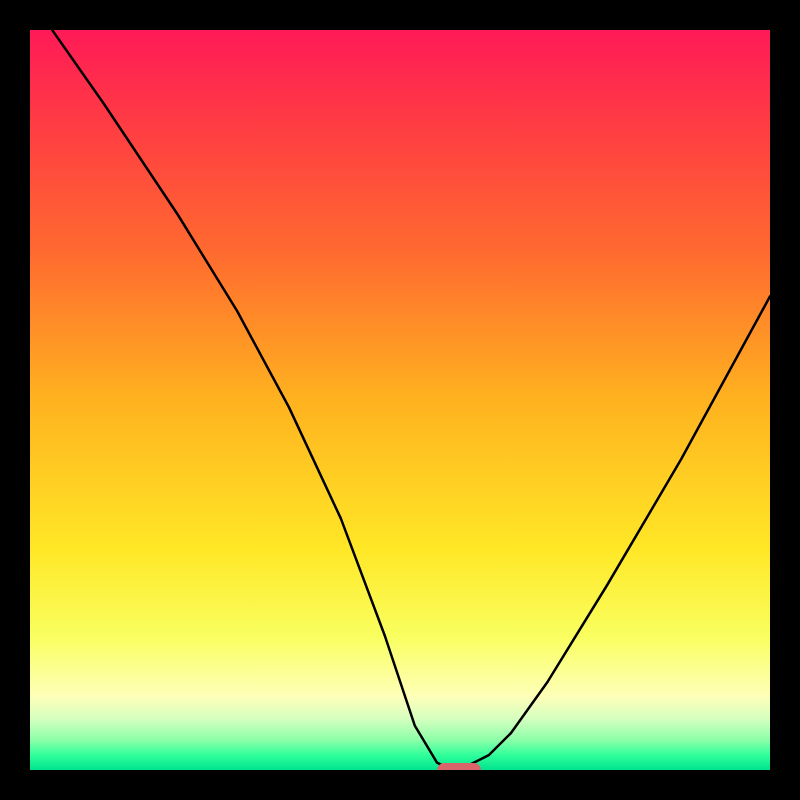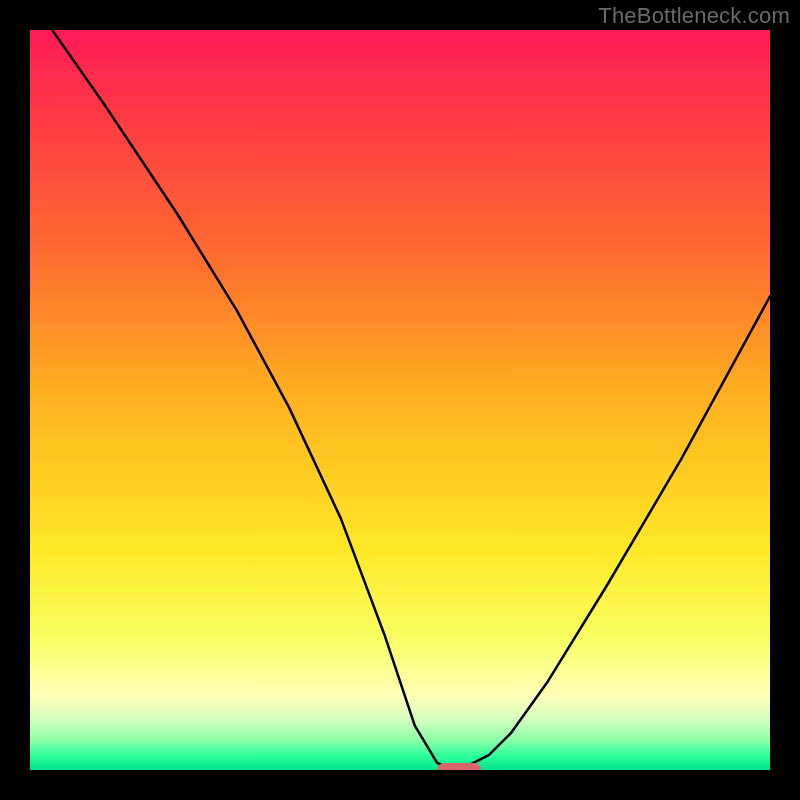--- a/index.html
+++ b/index.html
@@ -79,14 +79,13 @@
             <stop offset="100%" stop-color="#00e38f"></stop>
           </linearGradient>
       </defs>
       <rect x="0" y="0" width="100" height="100" fill="url(#bg-grad)"></rect>
     </svg>
     <svg class="curve-svg" viewBox="0 0 100 100" preserveAspectRatio="none">
       <path id="curve-path" d="M3.00 0.00 L10.00 10.00 L20.00 25.00 L28.00 38.00 L35.00 51.00 L42.00 66.00 L48.00 82.00 L52.00 94.00 L55.00 99.00 L57.00 100.00 L59.00 99.50 L62.00 98.00 L65.00 95.00 L70.00 88.00 L78.00 75.00 L88.00 58.00 L100.00 36.00 " stroke="#000" stroke-width="0.45" fill="none" stroke-linejoin="round" stroke-linecap="round" vector-effect="non-scaling-stroke" style="stroke-width:2.5px"></path>
     </svg>
     <div class="marker" id="marker" style="left: 429.2px; top: 740px; background: rgb(217, 100, 106);"></div>
   </div>
-  <div class="watermark">TheBottleneck.com</div>
 </div>
 
 </body></html>

